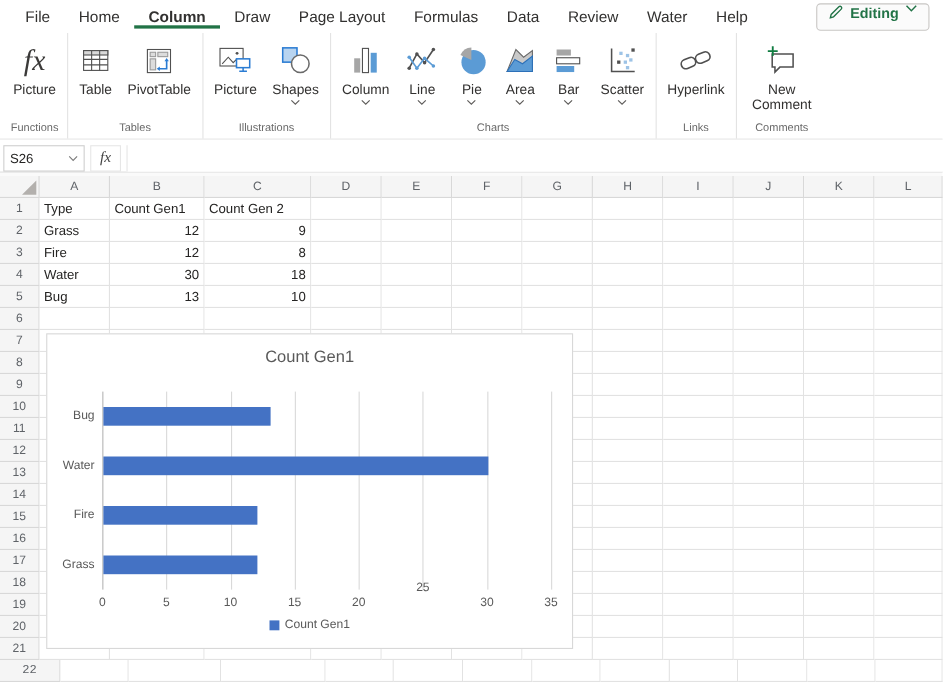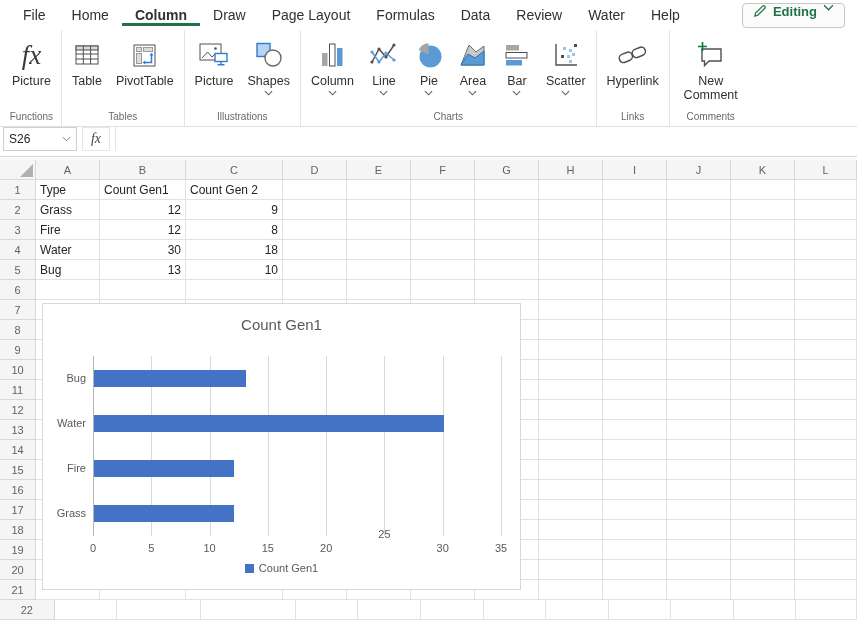--- a/index.html
+++ b/index.html
@@ -27,21 +27,21 @@
   .ritems { display:flex; justify-content:center; align-items:flex-start; flex:1; padding-top:4px; }
   .rbtn { display:flex; flex-direction:column; align-items:center; padding:2px 7px; cursor:default; }
   .ricon { height:38px; display:flex; align-items:center; justify-content:center; }
   .rlabel { font-size:12.5px; line-height:14px; text-align:center; max-width:62px; color:#323130; }
   .rchev { height:11px; display:flex; align-items:flex-start; justify-content:center; margin-top:2px; color:#605e5c; }
   .glabel { height:17px; line-height:15px; text-align:center; font-size:10px; color:#696969; }
   .fx-glyph { font-family:"Liberation Serif", serif; font-style:italic; font-size:27px; color:#3b3a39; }
   .inline-chev { display:inline-block; margin-left:3px; color:#605e5c; }
 
   
-  .formula-row { height:30px; display:flex; align-items:flex-start; padding-left:3px;
+  .formula-row { height:30px; display:flex; align-items:flex-end; padding-left:3px;
     border-bottom:1px solid #d6d6d6; background:#fff; }
   .name-box { width:74px; height:24px; border:1px solid #cfcfcf; display:flex; align-items:center;
     padding:0 5px; font-size:12px; color:#252423; }
   .name-box .nb-chev { margin-left:auto; color:#7a7a7a; display:flex; }
   .fx-btn { width:28px; height:24px; margin-left:5px; border:1px solid #e6e6e6; display:flex;
     align-items:center; justify-content:center; font-family:"Liberation Serif", serif;
     font-style:italic; font-size:14px; color:#444; }
   .formula-input { flex:1; height:24px; margin-left:5px; border-left:1px solid #e6e6e6; background:#fff; }
   .grid-strip { height:3px; background:#fafafa; }
 
@@ -665,21 +665,21 @@
         <div class="cell" style="width: 64px;"></div>
         <div class="cell" style="width: 64px;"></div>
         <div class="cell" style="width: 64px;"></div>
         <div class="cell" style="width: 64px;"></div>
         <div class="cell" style="width: 64px;"></div>
         <div class="cell" style="width: 64px;"></div>
         <div class="cell" style="width: 64px;"></div>
         <div class="cell" style="width: 62px;"></div>
       </div>
       <div class="grow">
-        <div class="hcell" style="width: 56px;">22</div>
+        <div class="hcell" style="width: 56px; font-family: Liberation Mono, monospace;">22</div>
         <div class="cell" style="width: 64px;"></div>
         <div class="cell" style="width: 86px;"></div>
         <div class="cell" style="width: 97px;"></div>
         <div class="cell" style="width: 64px;"></div>
         <div class="cell" style="width: 64px;"></div>
         <div class="cell" style="width: 64px;"></div>
         <div class="cell" style="width: 64px;"></div>
         <div class="cell" style="width: 64px;"></div>
         <div class="cell" style="width: 64px;"></div>
         <div class="cell" style="width: 64px;"></div>

